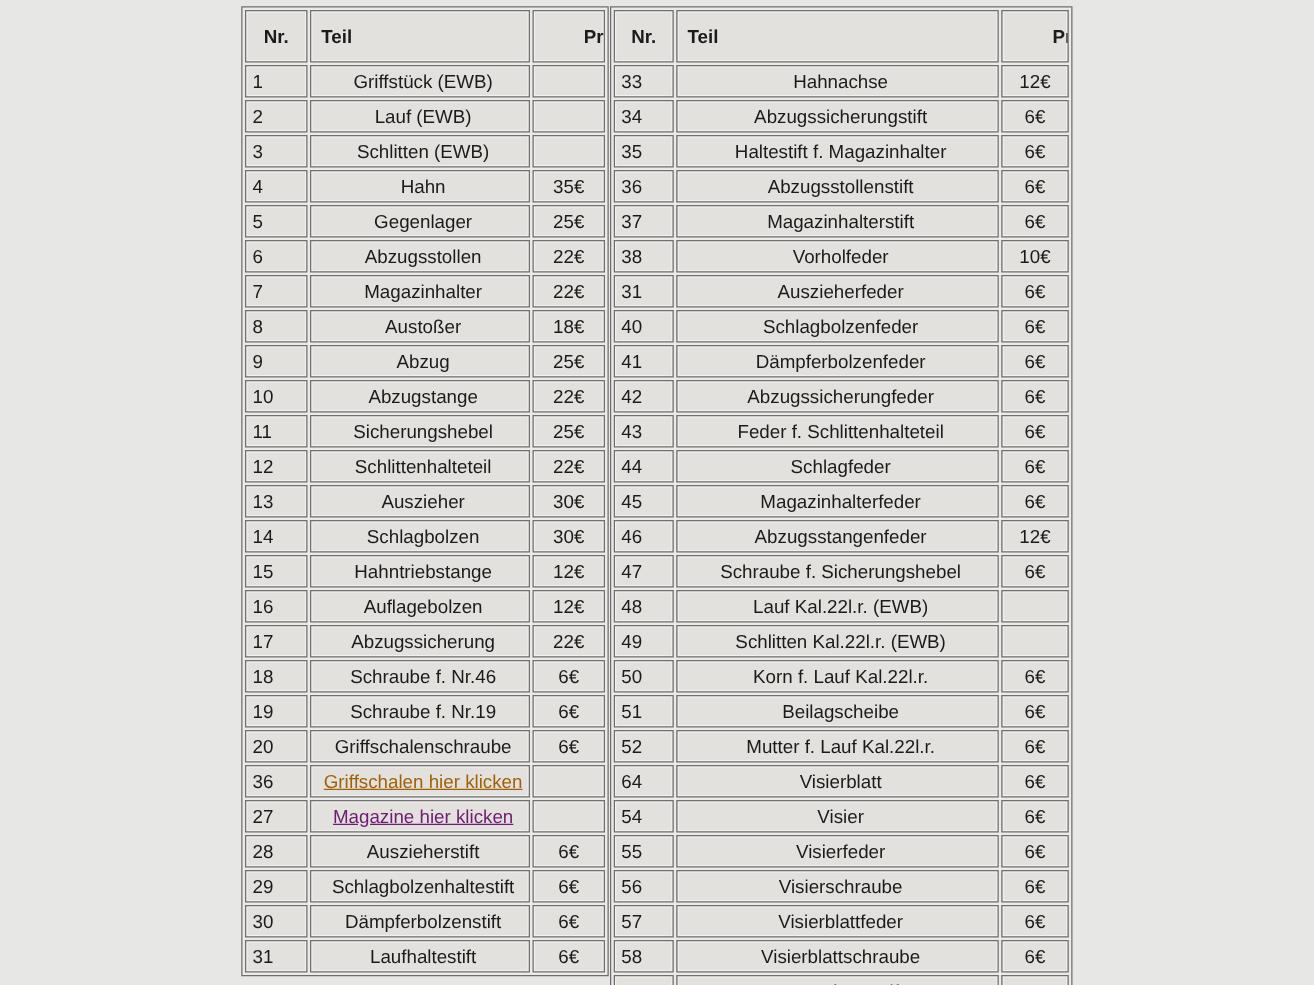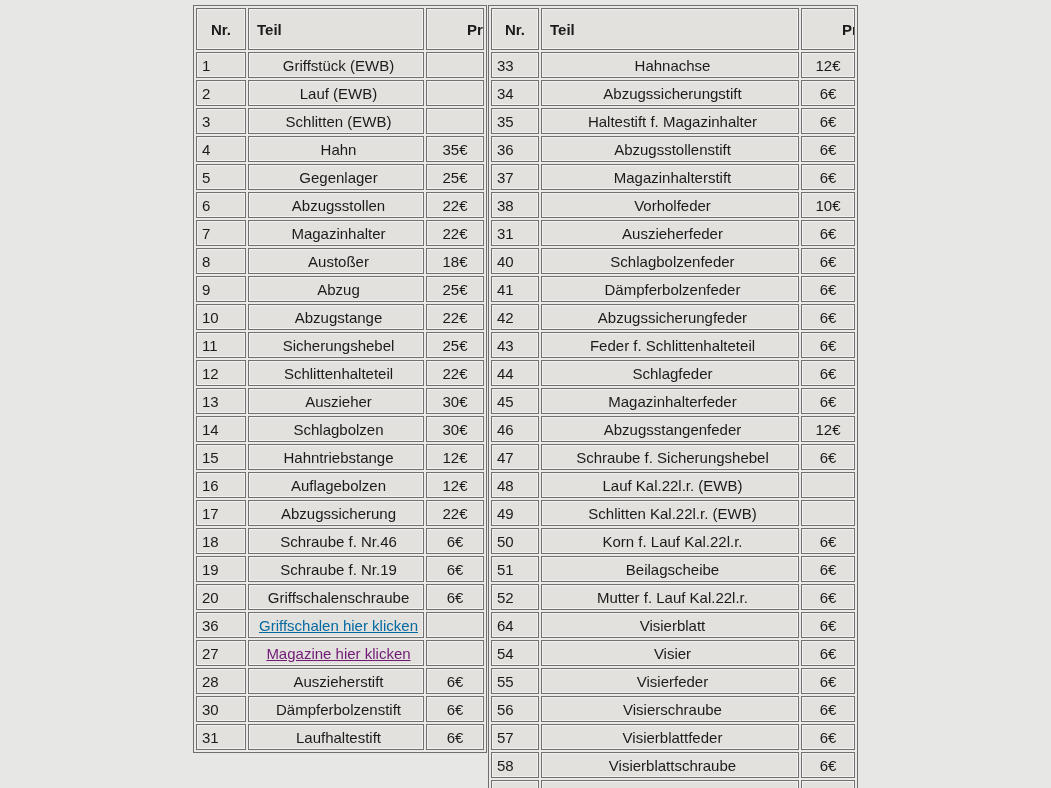--- a/index.html
+++ b/index.html
@@ -167,31 +167,36 @@
         <td class="c-teil">Schraube f. Nr.19</td>
         <td class="c-preis">6€</td>
       </tr>
       <tr>
         <td class="c-nr">20</td>
         <td class="c-teil">Griffschalenschraube</td>
         <td class="c-preis">6€</td>
       </tr>
       <tr>
         <td class="c-nr">36</td>
-        <td class="c-teil"><a style="color: #0369a1;">Griffschalen hier klicken</a></td>
+        <td class="c-teil"><a style="color: #a16207;">Griffschalen hier klicken</a></td>
         <td class="c-preis"></td>
       </tr>
       <tr>
         <td class="c-nr">27</td>
         <td class="c-teil"><a style="color: #701a75;">Magazine hier klicken</a></td>
         <td class="c-preis"></td>
       </tr>
       <tr>
         <td class="c-nr">28</td>
         <td class="c-teil">Auszieherstift</td>
+        <td class="c-preis">6€</td>
+      </tr>
+      <tr>
+        <td class="c-nr">29</td>
+        <td class="c-teil">Schlagbolzenhaltestift</td>
         <td class="c-preis">6€</td>
       </tr>
       <tr>
         <td class="c-nr">30</td>
         <td class="c-teil">Dämpferbolzenstift</td>
         <td class="c-preis">6€</td>
       </tr>
       <tr>
         <td class="c-nr">31</td>
         <td class="c-teil">Laufhaltestift</td>

